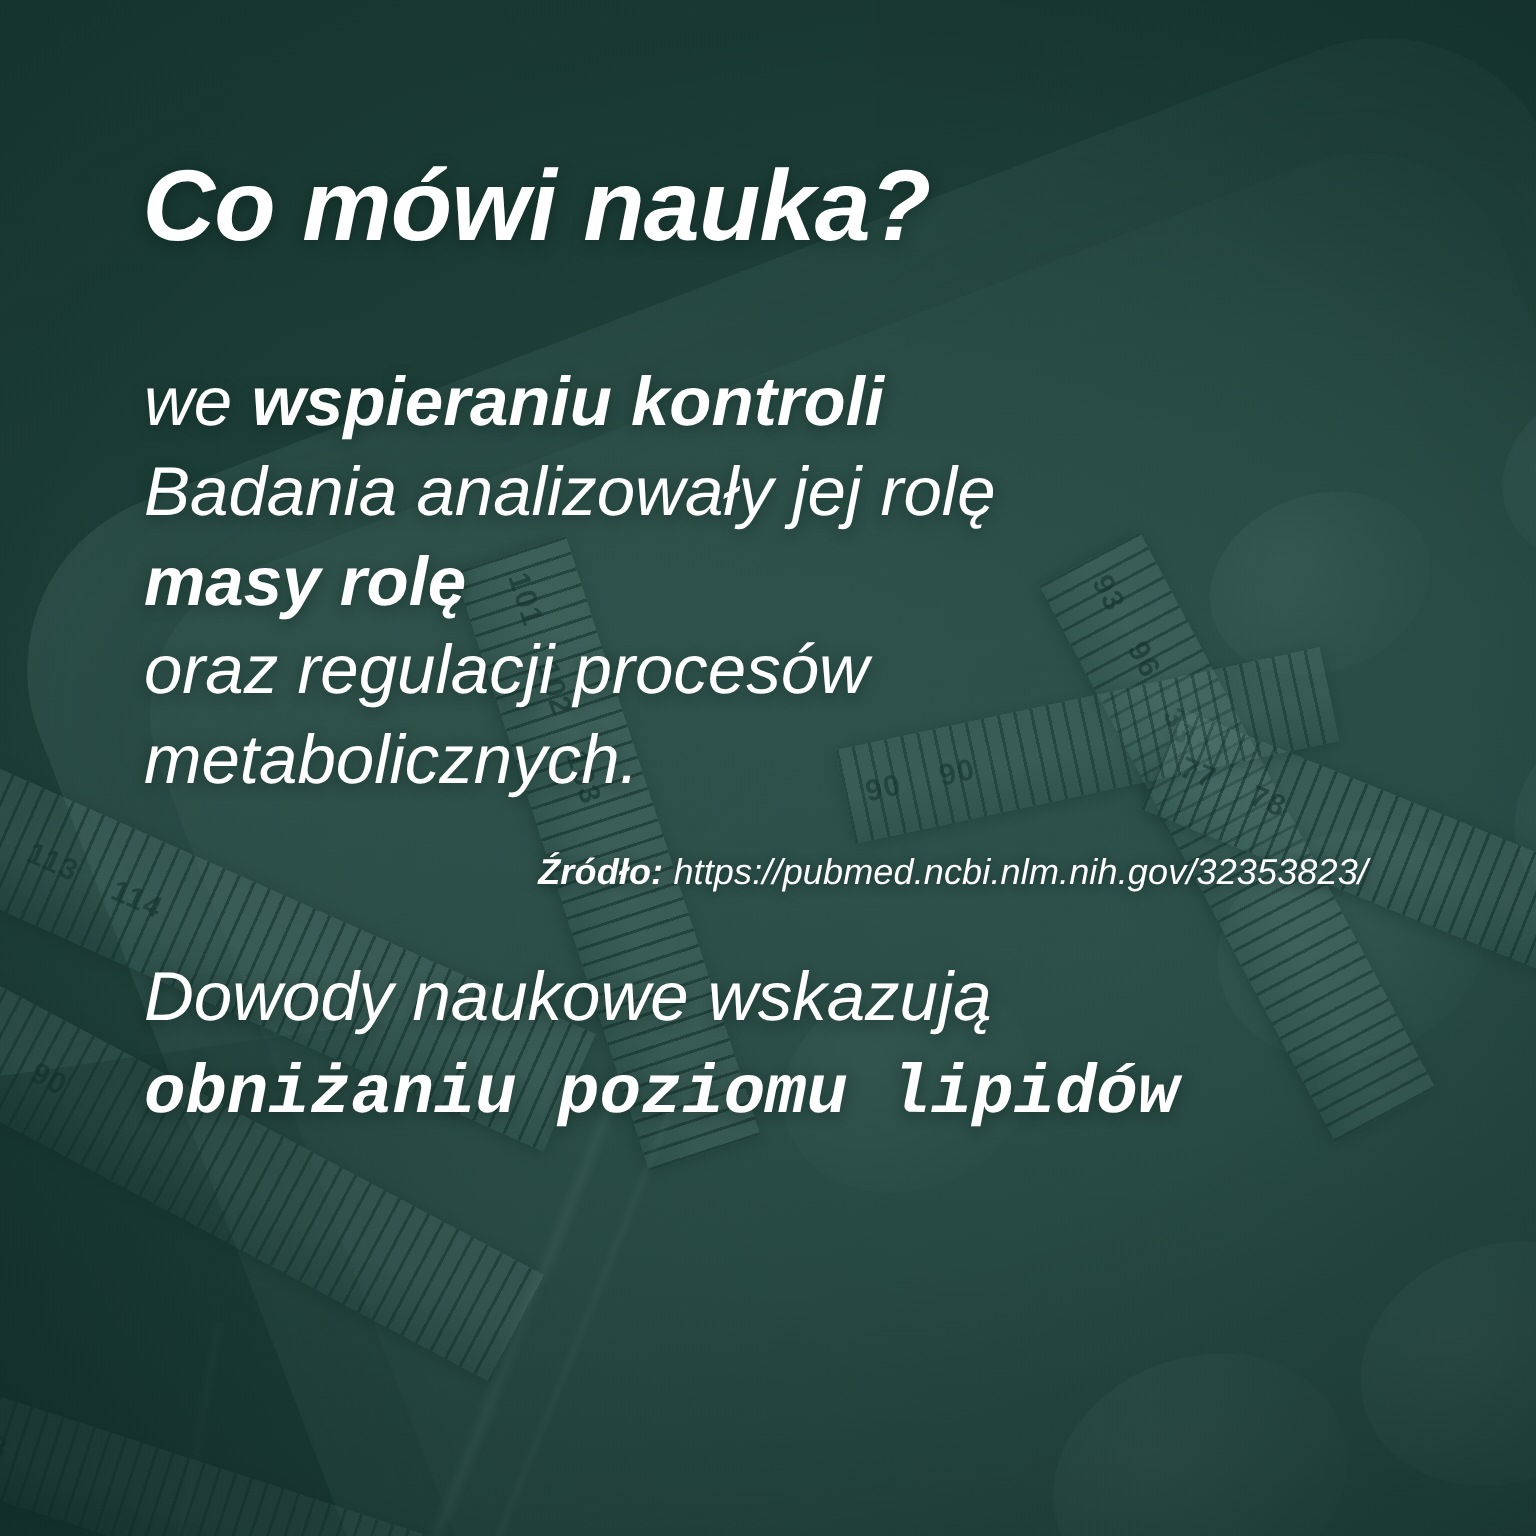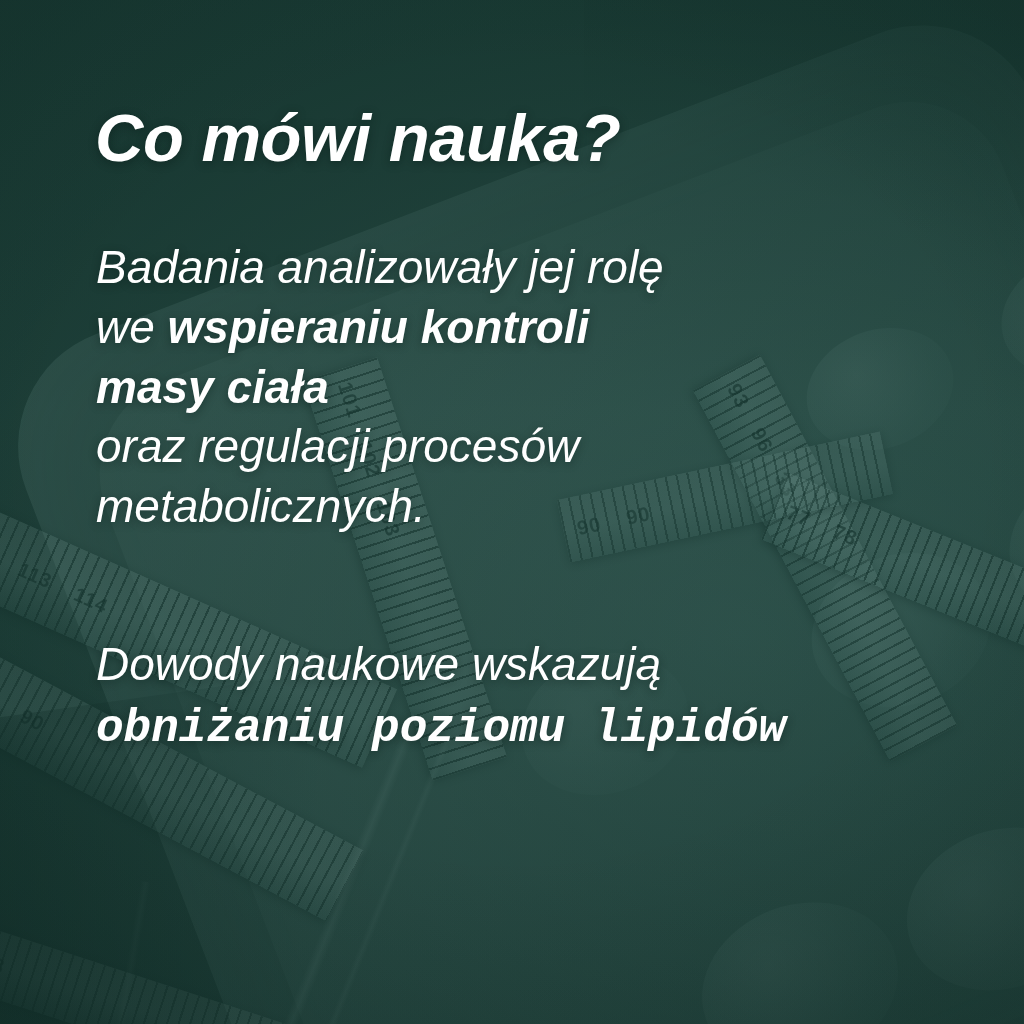--- a/index.html
+++ b/index.html
@@ -269,27 +269,31 @@
 
     <div class="bg-tint"></div>
     <div class="bg-vignette"></div>
   </div>
 
   <div class="content">
 
     <div class="title">Co mówi nauka?</div>
 
     <div class="para-top">
+      <span class="nl"><span>we </span><b>wspieraniu kontroli</b></span>
       <span class="nl">Badania analizowały jej rolę</span>
-      <span class="nl"><span>we </span><b>wspieraniu kontroli</b></span>
-      <span class="nl"><b>masy ciała</b></span>
+      <span class="nl"><b>masy rolę</b></span>
       <span class="nl">oraz regulacji procesów</span>
       <span class="nl">metabolicznych.</span>
     </div>
 
+    <div class="source">
+      <b>Źródło:</b>
+      <span>https://pubmed.ncbi.nlm.nih.gov/32353823/</span>
+    </div>
 
     <div class="para-bottom">
       <span class="nl">Dowody naukowe wskazują</span>
       <span class="nl"><b>obniżaniu poziomu lipidów</b></span>
     </div>
 
   </div>
 </div>
 
 </body></html>

